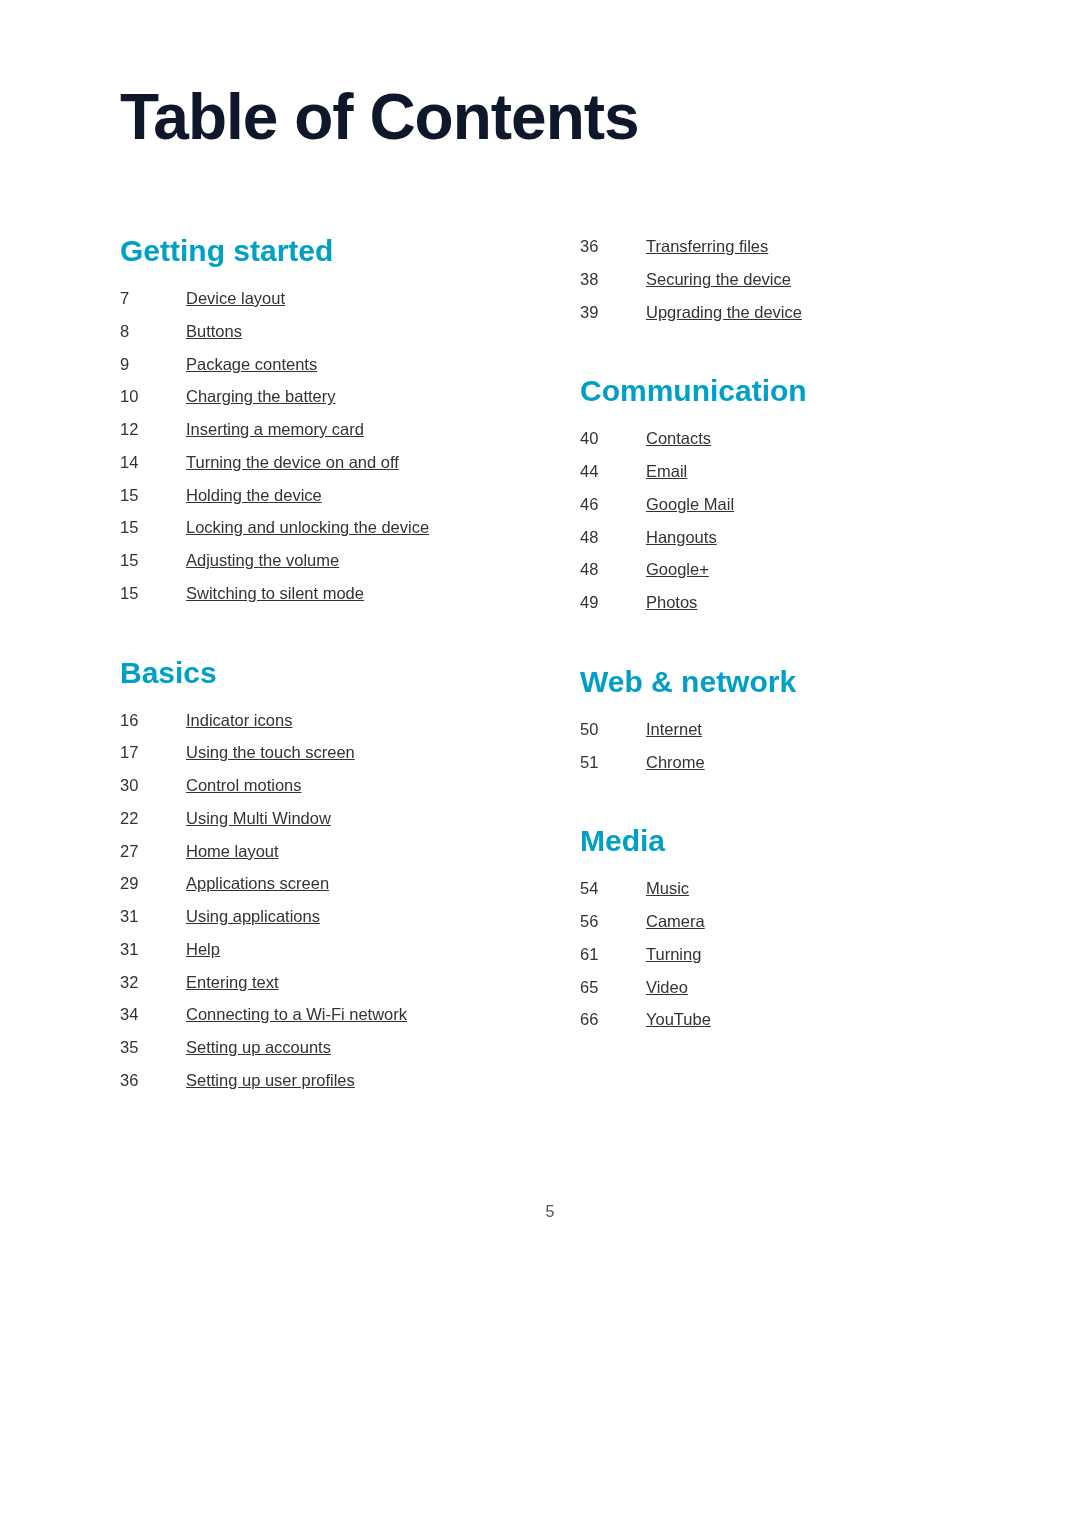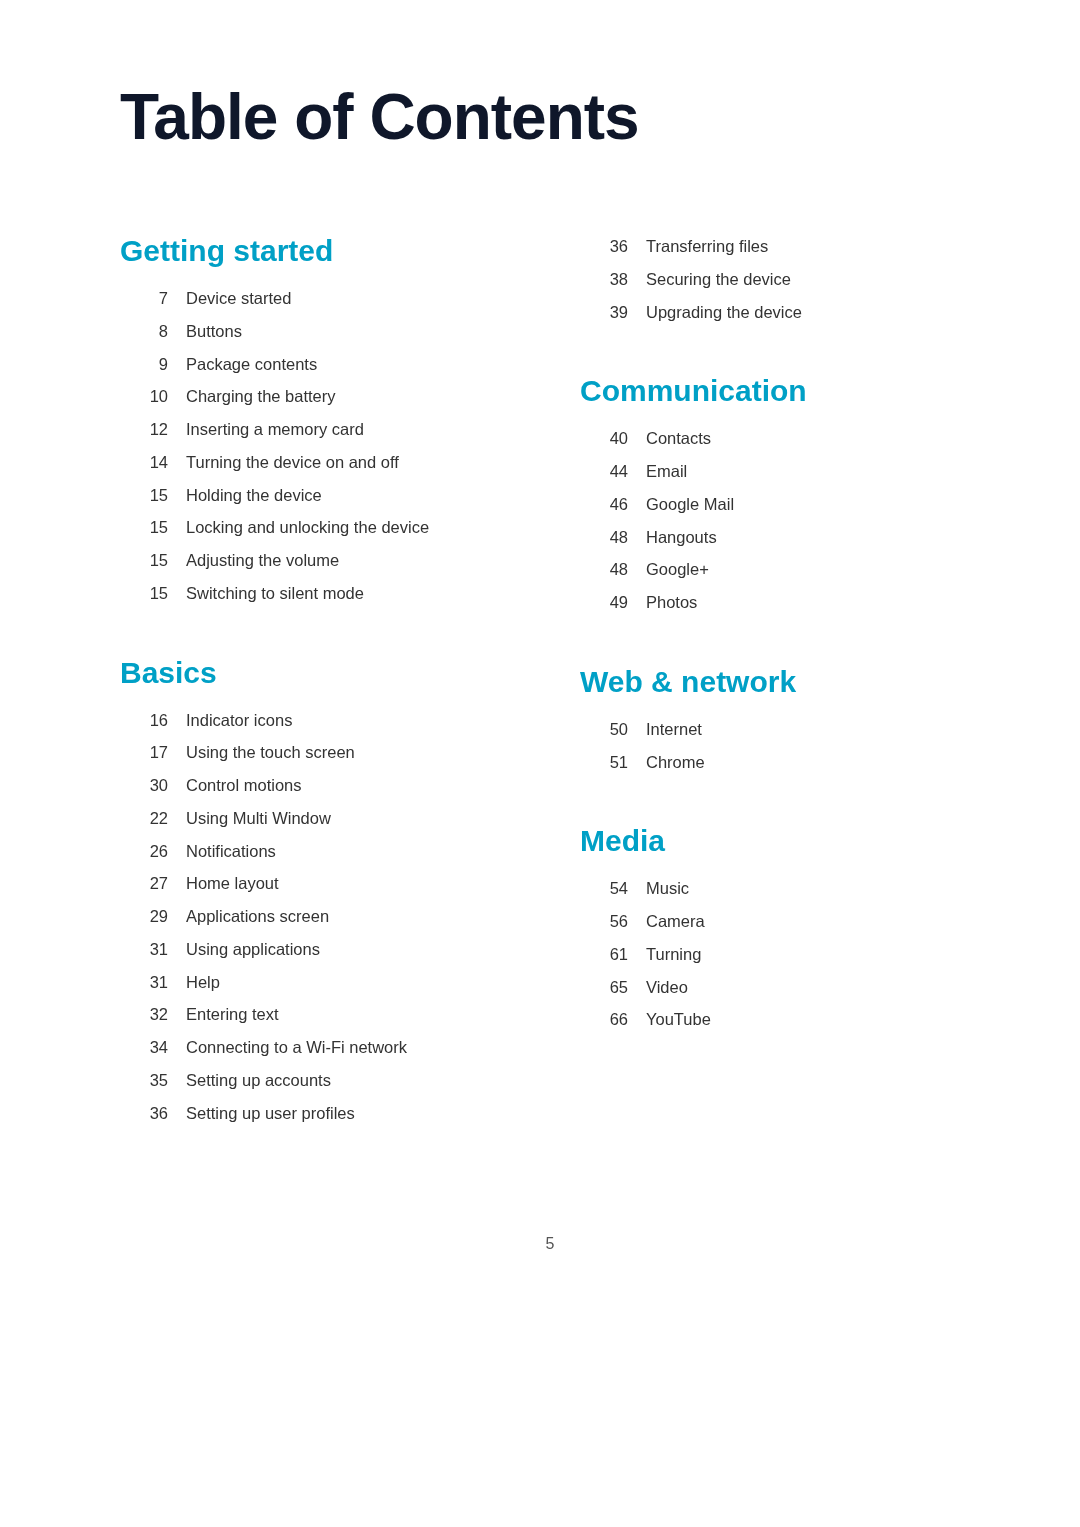--- a/index.html
+++ b/index.html
@@ -47,28 +47,29 @@
       align-items: baseline;
       margin-bottom: 8px;
       font-size: 16.5px;
       line-height: 1.5;
     }
 
     .toc-item .page-num {
       min-width: 48px;
       color: #333333;
       font-size: 16.5px;
-      text-align: right;
+      text-align: left;
       margin-right: 18px;
       flex-shrink: 0;
     }
 
     .toc-item .item-label {
       color: #333333;
       font-size: 16.5px;
+      text-decoration: underline;
     }
 
     .page-footer {
       text-align: center;
       margin-top: 60px;
       font-size: 16px;
       color: #555;
     }
   </style>
 </head>
@@ -76,21 +77,21 @@
 
 <h1 class="page-title">Table of Contents</h1>
 
 <div class="two-column">
 
   <div id="left-col">
       <div class="section">
         <div class="section-heading">Getting started</div>
         <div class="toc-item">
           <span class="page-num">7</span>
-          <span class="item-label">Device started</span>
+          <span class="item-label">Device layout</span>
         </div>
         <div class="toc-item">
           <span class="page-num">8</span>
           <span class="item-label">Buttons</span>
         </div>
         <div class="toc-item">
           <span class="page-num">9</span>
           <span class="item-label">Package contents</span>
         </div>
         <div class="toc-item">
@@ -132,24 +133,20 @@
           <span class="page-num">17</span>
           <span class="item-label">Using the touch screen</span>
         </div>
         <div class="toc-item">
           <span class="page-num">30</span>
           <span class="item-label">Control motions</span>
         </div>
         <div class="toc-item">
           <span class="page-num">22</span>
           <span class="item-label">Using Multi Window</span>
-        </div>
-        <div class="toc-item">
-          <span class="page-num">26</span>
-          <span class="item-label">Notifications</span>
         </div>
         <div class="toc-item">
           <span class="page-num">27</span>
           <span class="item-label">Home layout</span>
         </div>
         <div class="toc-item">
           <span class="page-num">29</span>
           <span class="item-label">Applications screen</span>
         </div>
         <div class="toc-item">

